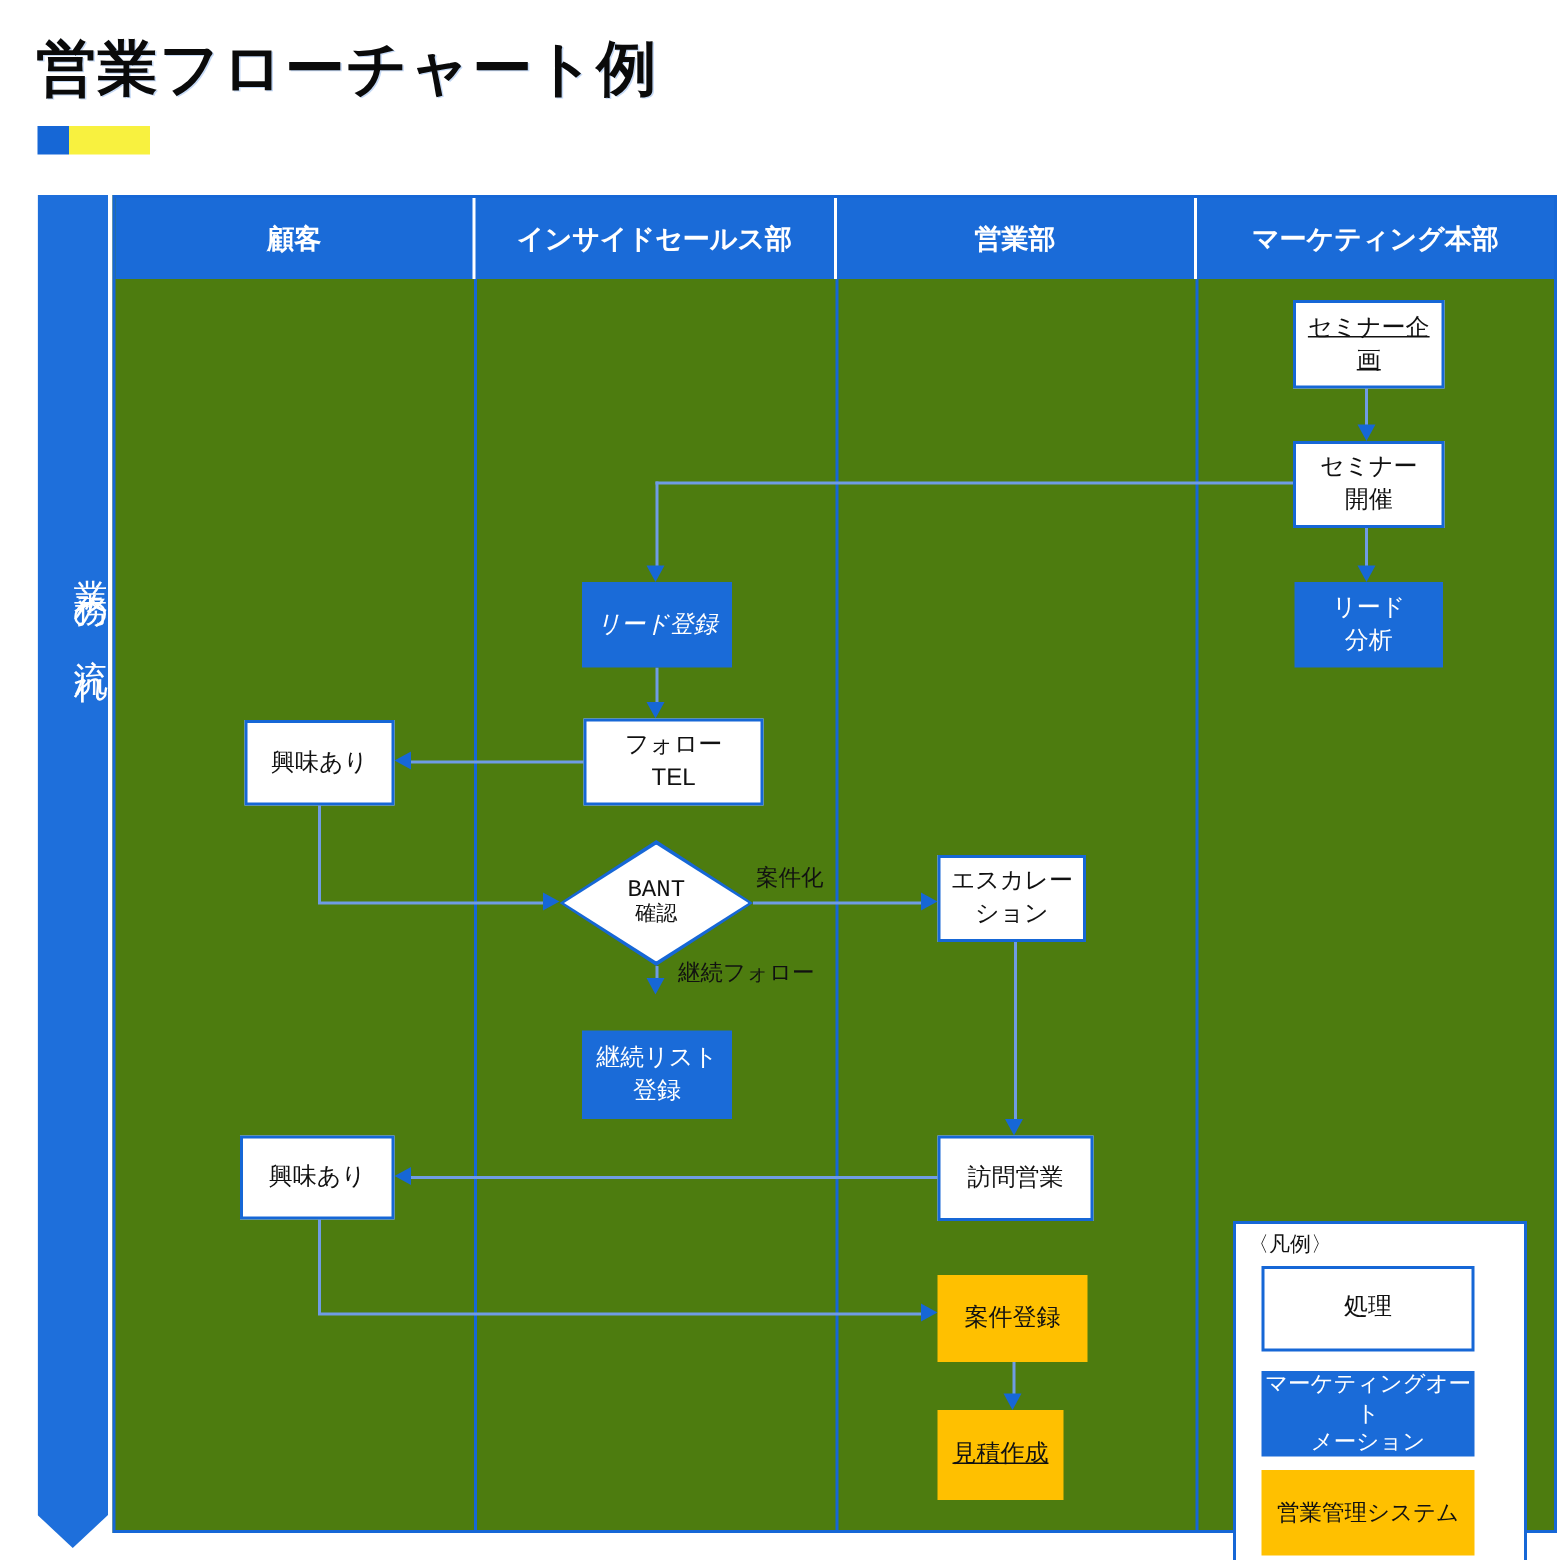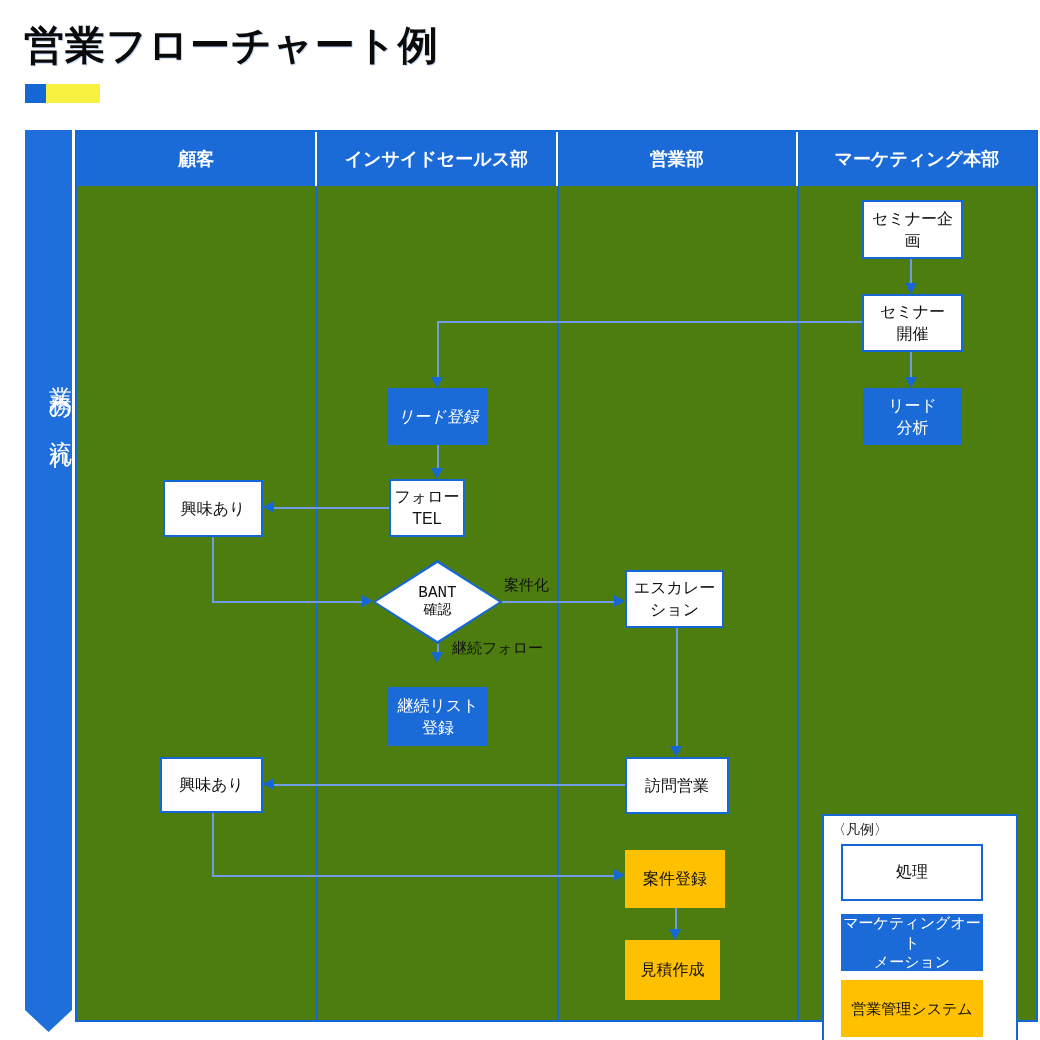--- a/index.html
+++ b/index.html
@@ -128,45 +128,45 @@
   <div class="arr right" style="left:614px;top:595px;"></div>
   <div class="arr down" style="left:431px;top:652px;"></div>
   <div class="arr down" style="left:670px;top:746px;"></div>
   <div class="arr left" style="left:263px;top:778px;"></div>
   <div class="arr right" style="left:614px;top:869px;"></div>
   <div class="arr down" style="left:669px;top:929px;"></div>
 
   <div class="edge-label" style="left:504px;top:576px;">案件化</div>
   <div class="edge-label" style="left:452px;top:639px;">継続フォロー</div>
 
-  <div class="node white" style="left:862px;top:200px;width:101px;height:59px;">セミナー企画</div>
+  <div class="node white" style="left:862px;top:200px;width:101px;height:59px;text-decoration:underline;">セミナー企画</div>
   <div class="node white" style="left:862px;top:294px;width:101px;height:58px;">セミナー
 開催</div>
   <div class="node blue" style="left:863px;top:388px;width:99px;height:57px;">リード
 分析</div>
   <div class="node blue" style="left:388px;top:388px;width:100px;height:57px;font-style:italic;">リード登録</div>
-  <div class="node white" style="left:389px;top:479px;width:76px;height:58px;">フォロー
+  <div class="node white" style="left:389px;top:479px;width:120px;height:58px;">フォロー
 TEL</div>
   <div class="node white" style="left:163px;top:480px;width:100px;height:57px;">興味あり</div>
 
   <div class="diamond-outer">
     <div class="diamond-inner">
       <span class="diamond-l1">BANT</span>
       <span class="diamond-l2">確認</span>
     </div>
   </div>
 
   <div class="node blue" style="left:388px;top:663px;width:100px;height:59px;margin-top:24px;">継続リスト
 登録</div>
   <div class="node white" style="left:625px;top:570px;width:99px;height:58px;">エスカレー
 ション</div>
   <div class="node white" style="left:625px;top:757px;width:104px;height:57px;">訪問営業</div>
   <div class="node white" style="left:160px;top:757px;width:103px;height:56px;">興味あり</div>
   <div class="node yellow" style="left:625px;top:850px;width:100px;height:58px;">案件登録</div>
-  <div class="node yellow" style="left:625px;top:940px;width:95px;height:60px;">見積作成</div>
+  <div class="node yellow" style="left:625px;top:940px;width:84px;height:60px;text-decoration:underline;">見積作成</div>
 
   <div class="legend">
     <div class="legend-title">〈凡例〉</div>
     <div class="legend-item white">処理</div>
     <div class="legend-item blue">マーケティングオート
 メーション</div>
     <div class="legend-item yellow">営業管理システム</div>
   </div>
 
 </div>

